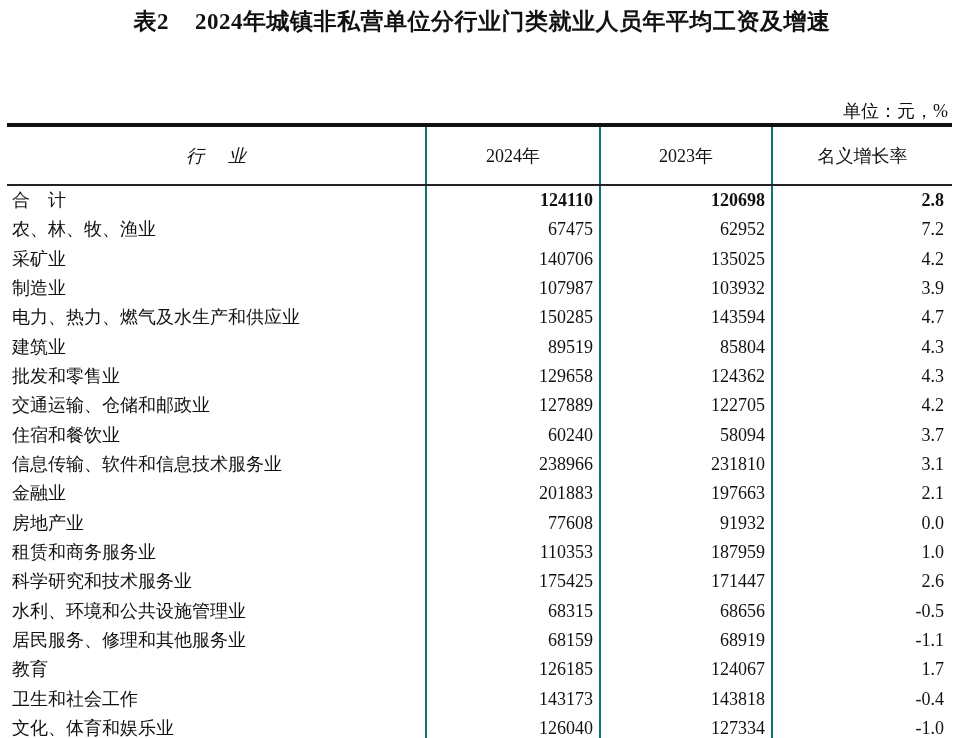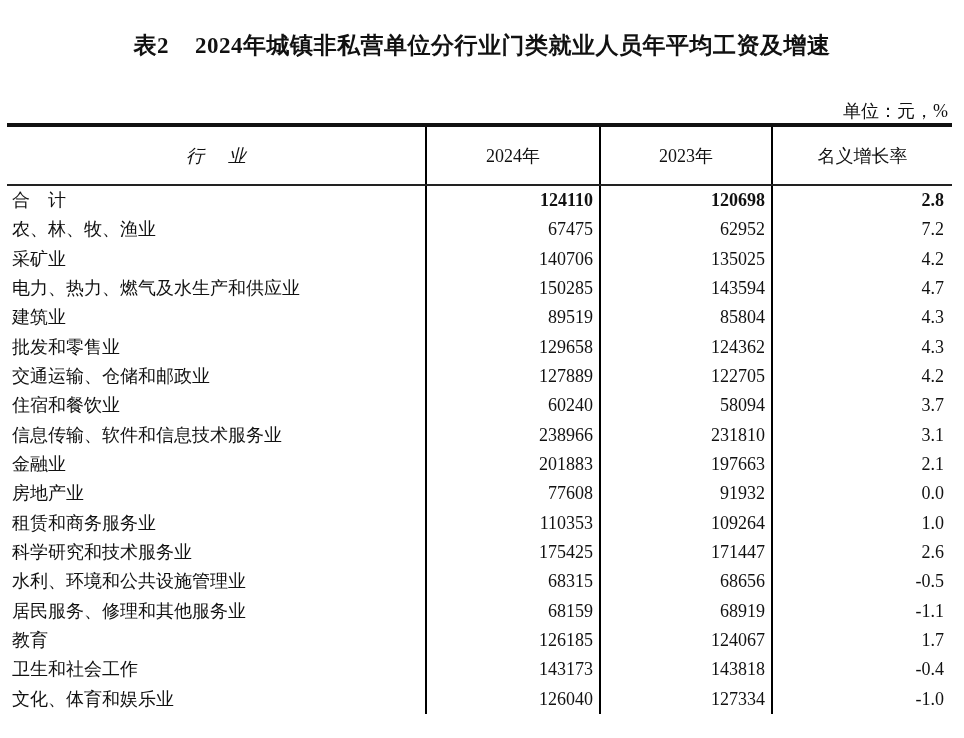--- a/index.html
+++ b/index.html
@@ -18,21 +18,20 @@
     .title {
       position: absolute;
       left: 0;
       top: 6px;
       width: 964px;
       text-align: center;
       font-size: 23px;
       font-weight: bold;
       letter-spacing: 0.5px;
       white-space: nowrap;
-      margin-top: 24px;
     }
     .title .tbl-no {
       margin-right: 26px;
     }
     .unit {
       position: absolute;
       right: 16px;
       top: 99px;
       font-size: 18px;
       white-space: nowrap;
@@ -54,21 +53,21 @@
     thead th {
       font-weight: normal;
       font-size: 18px;
       border-top: 4px solid #111;
       border-bottom: 2px solid #222;
       text-align: center;
       vertical-align: middle;
       padding: 0;
     }
     th.col-industry { letter-spacing: 24px; padding-left: 24px; font-style: italic; }
-    .col-div { border-left: 2px solid #000000; }
+    .col-div { border-left: 2px solid #0f766e; }
     tbody tr {
       height: 29.35px;
     }
     tbody td {
       font-size: 18px;
       padding: 0;
       vertical-align: middle;
       white-space: nowrap;
       line-height: 29px;
     }
@@ -124,20 +123,26 @@
         <td class="num col-div">62952</td>
         <td class="num rate col-div">7.2</td>
       </tr>
       <tr>
         <td class="name">采矿业</td>
         <td class="num col-div">140706</td>
         <td class="num col-div">135025</td>
         <td class="num rate col-div">4.2</td>
       </tr>
       <tr>
+        <td class="name">制造业</td>
+        <td class="num col-div">107987</td>
+        <td class="num col-div">103932</td>
+        <td class="num rate col-div">3.9</td>
+      </tr>
+      <tr>
         <td class="name">电力、热力、燃气及水生产和供应业</td>
         <td class="num col-div">150285</td>
         <td class="num col-div">143594</td>
         <td class="num rate col-div">4.7</td>
       </tr>
       <tr>
         <td class="name">建筑业</td>
         <td class="num col-div">89519</td>
         <td class="num col-div">85804</td>
         <td class="num rate col-div">4.3</td>
@@ -174,21 +179,21 @@
       </tr>
       <tr>
         <td class="name">房地产业</td>
         <td class="num col-div">77608</td>
         <td class="num col-div">91932</td>
         <td class="num rate col-div">0.0</td>
       </tr>
       <tr>
         <td class="name">租赁和商务服务业</td>
         <td class="num col-div">110353</td>
-        <td class="num col-div">109264</td>
+        <td class="num col-div">187959</td>
         <td class="num rate col-div">1.0</td>
       </tr>
       <tr>
         <td class="name">科学研究和技术服务业</td>
         <td class="num col-div">175425</td>
         <td class="num col-div">171447</td>
         <td class="num rate col-div">2.6</td>
       </tr>
       <tr>
         <td class="name">水利、环境和公共设施管理业</td>

